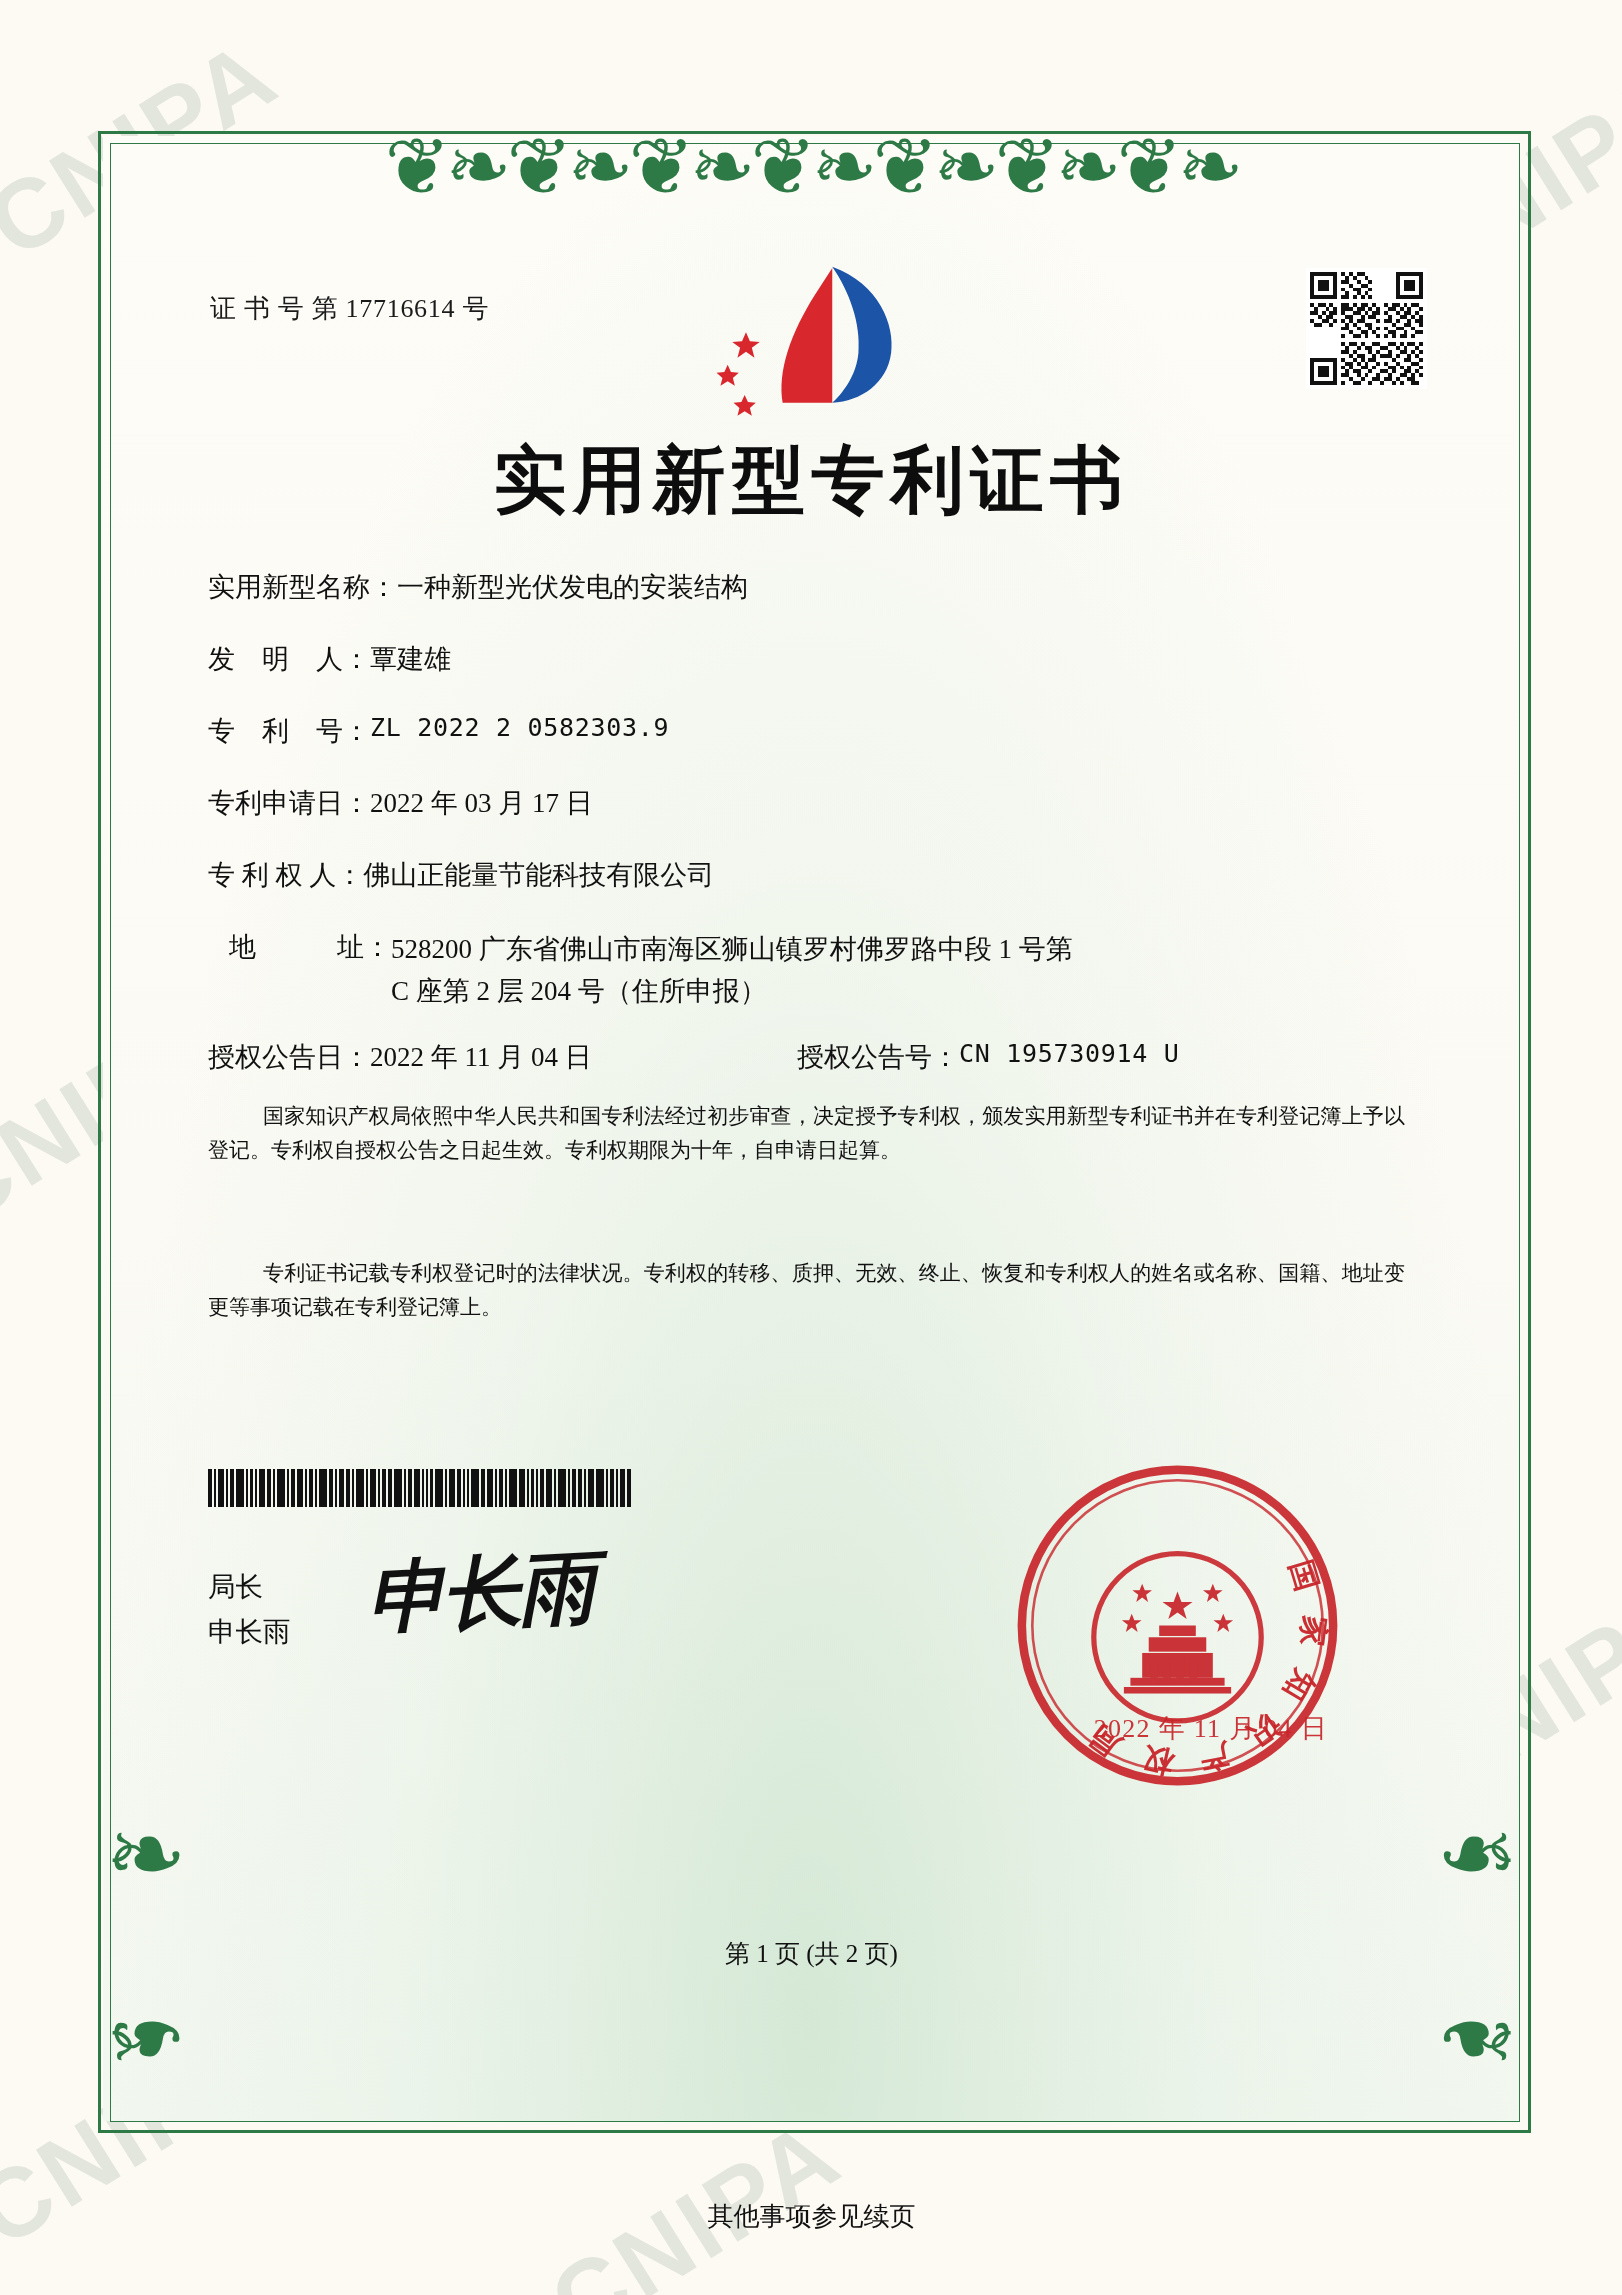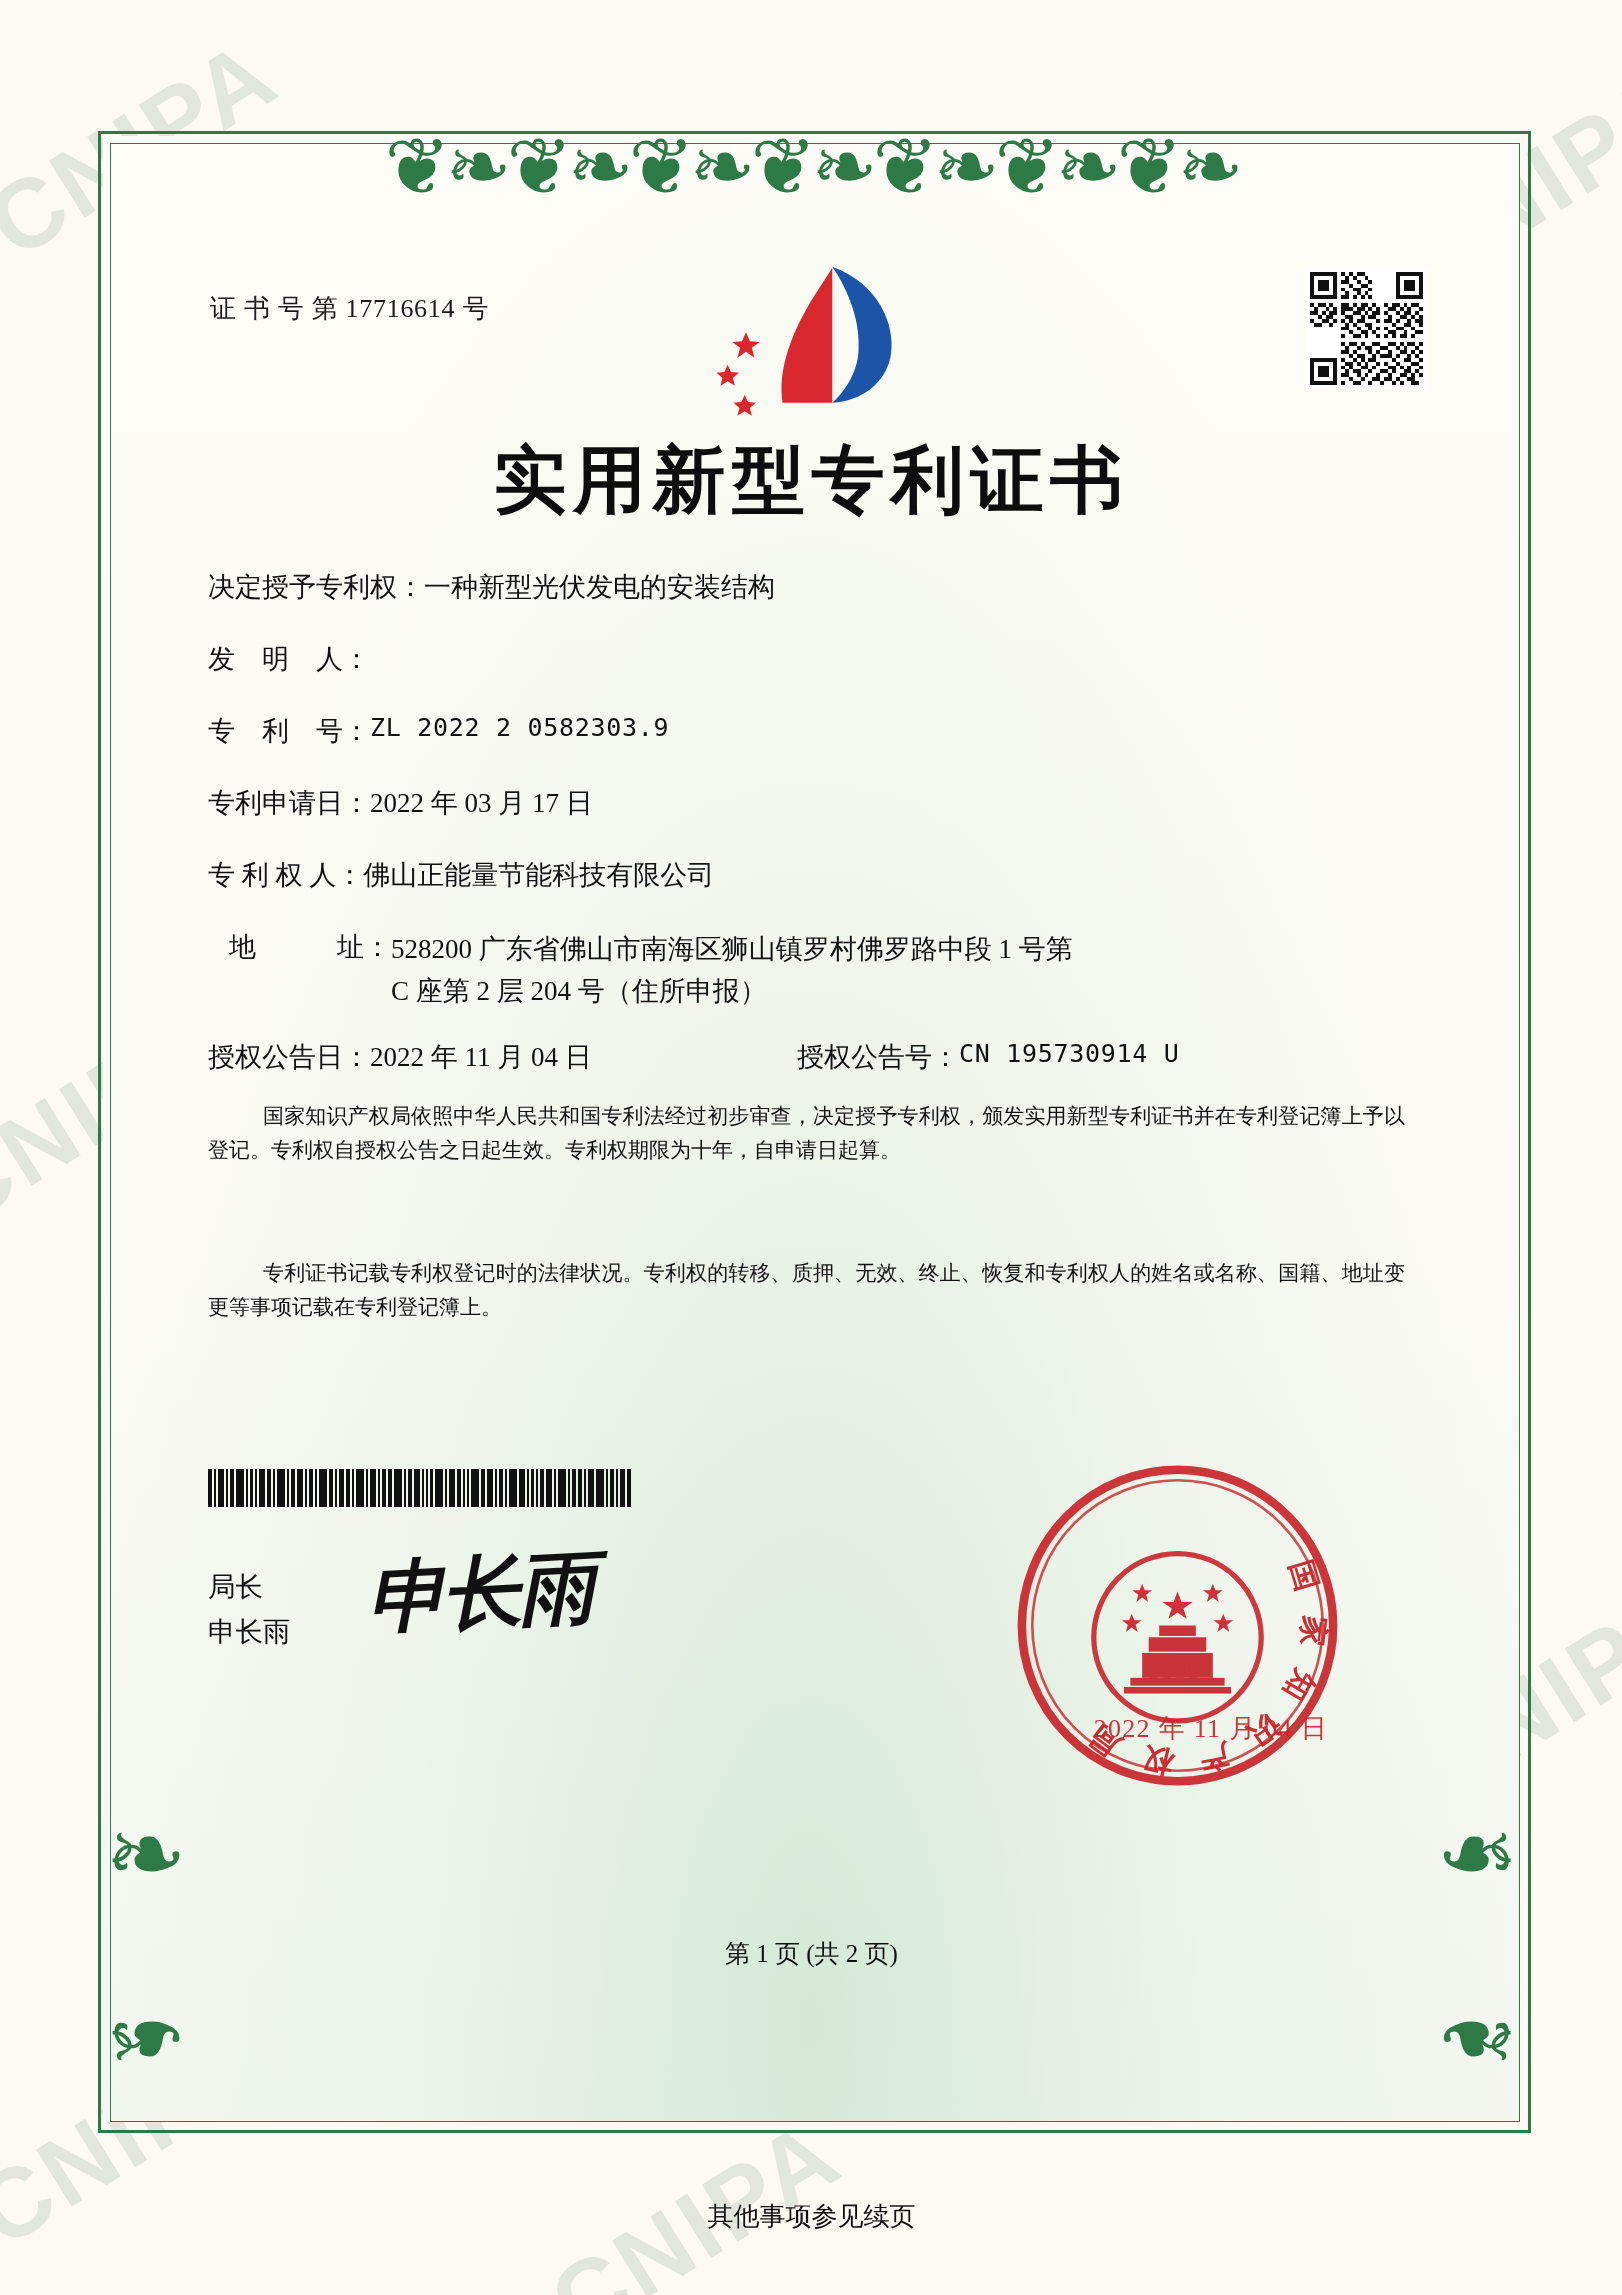--- a/index.html
+++ b/index.html
@@ -524,25 +524,26 @@
             <rect x="23" y="28" width="1" height="1"></rect>
             <rect x="26" y="28" width="2" height="1"></rect>
         </g>
       </svg>
     </div>
 
     <div class="title">实用新型专利证书</div>
 
     <div class="fields">
       <div class="fld">
-        <span class="fld-label">决定授予专利权：</span>
+        <span class="fld-label">实用新型名称：</span>
         <span class="fld-value">一种新型光伏发电的安装结构</span>
       </div>
       <div class="fld">
         <span class="fld-label">发　明　人：</span>
+        <span class="fld-value">覃建雄</span>
       </div>
       <div class="fld">
         <span class="fld-label">专　利　号：</span>
         <span class="fld-value mono-val">ZL 2022 2 0582303.9</span>
       </div>
       <div class="fld">
         <span class="fld-label">专利申请日：</span>
         <span class="fld-value">2022 年 03 月 17 日</span>
       </div>
       <div class="fld">

